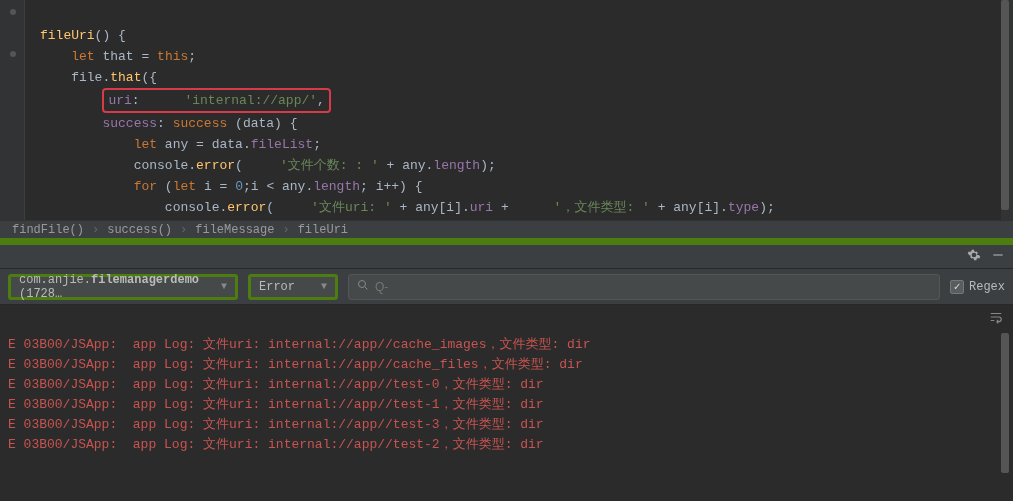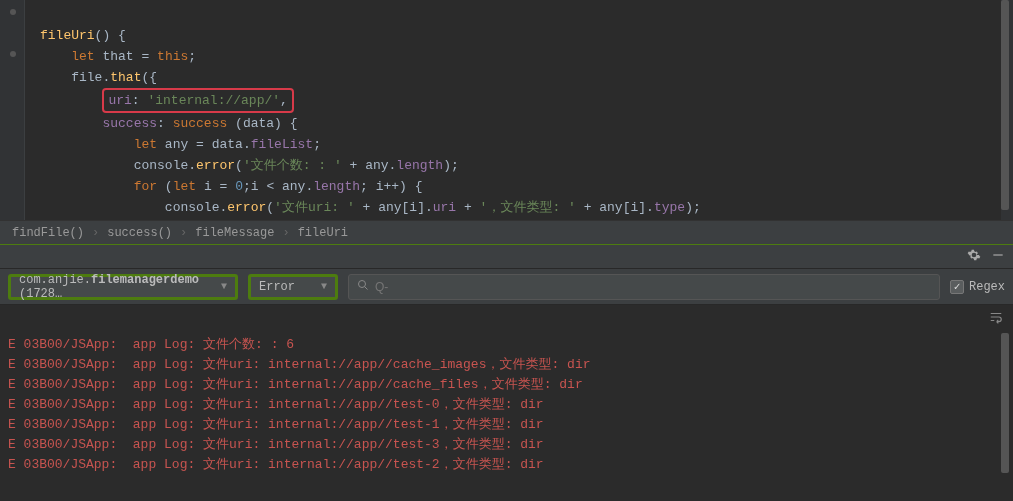--- a/index.html
+++ b/index.html
@@ -35,41 +35,41 @@
   background: #555;
   border-radius: 50%;
 }
 .code {
   padding: 4px 0 4px 40px;
   line-height: 21px;
   white-space: pre;
 }
 .kw { color: #cc7832; text-align: right; }
 .fn { color: #ffc66d; }
-.str { color: #6a8759; }
+.str { color: #6a8759; margin-left: 37px; }
 .prop { color: #9876aa; }
 .num { color: #6897bb; }
 .var { color: #a9b7c6; }
 .pn { color: #a9b7c6; }
 .op { color: #a9b7c6; }
 .tok-this { color: #cc7832; margin-top: 8px; }
 .highlighted-box {
   border: 2px solid #d73a49;
   border-radius: 4px;
   padding: 0 4px;
   display: inline-block;
 }
 .breadcrumb {
   background: #3c3f41;
   height: 25px;
   display: flex;
   align-items: center;
   padding: 0 8px;
   border-top: 1px solid #323232;
-  border-bottom: 1px solid #4d7c0f;
+  border-bottom: 7px solid #4d7c0f;
   font-size: 12px;
   color: #999;
 }
 .breadcrumb-item { padding: 0 4px; }
 .breadcrumb-sep { color: #666; padding: 0 4px; }
 .toolbar-strip {
   background: #3c3f41;
   height: 24px;
   display: flex;
   justify-content: flex-end;
@@ -259,21 +259,20 @@
 
 <div class="console-gap">
   <span class="wrap-icon">
     <svg width="14" height="14" viewBox="0 0 24 24" fill="none" stroke="#888" stroke-width="2">
         <path d="M3 6h18M3 12h14a4 4 0 010 8h-4m0 0l3-3m-3 3l3 3M3 18h6"></path>
       </svg>
   </span>
 </div>
 
 <div class="log-area">
-  <div class="log-line">E 03B00/JSApp:  app Log: 文件个数: : 6</div>
   <div class="log-line">E 03B00/JSApp:  app Log: 文件uri: internal://app//cache_images，文件类型: dir</div>
   <div class="log-line">E 03B00/JSApp:  app Log: 文件uri: internal://app//cache_files，文件类型: dir</div>
   <div class="log-line">E 03B00/JSApp:  app Log: 文件uri: internal://app//test-0，文件类型: dir</div>
   <div class="log-line">E 03B00/JSApp:  app Log: 文件uri: internal://app//test-1，文件类型: dir</div>
   <div class="log-line">E 03B00/JSApp:  app Log: 文件uri: internal://app//test-3，文件类型: dir</div>
   <div class="log-line">E 03B00/JSApp:  app Log: 文件uri: internal://app//test-2，文件类型: dir</div>
   <div class="scrollbar">
     <div class="scrollbar-thumb" style="top:0;height:140px"></div>
   </div>
 </div>

